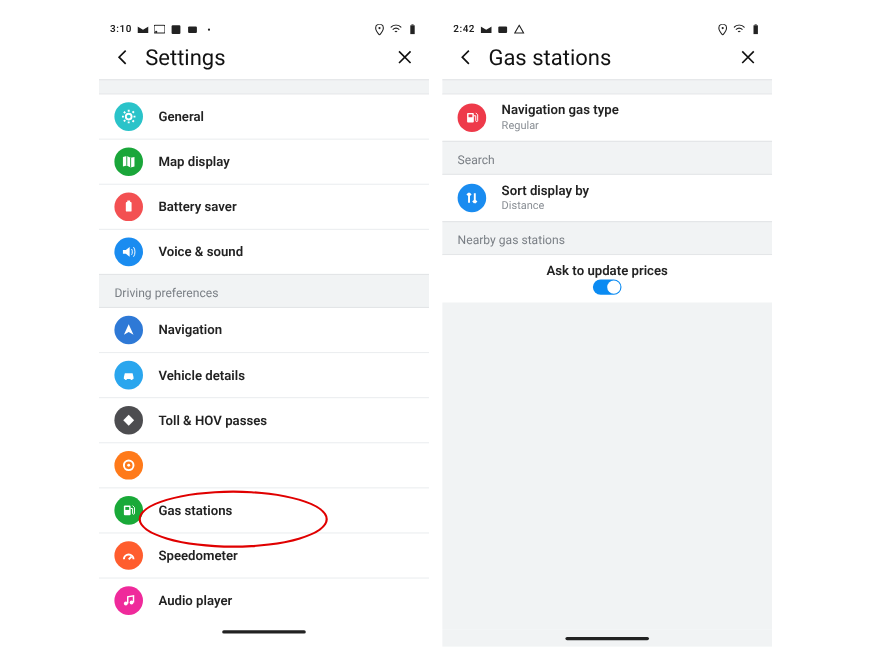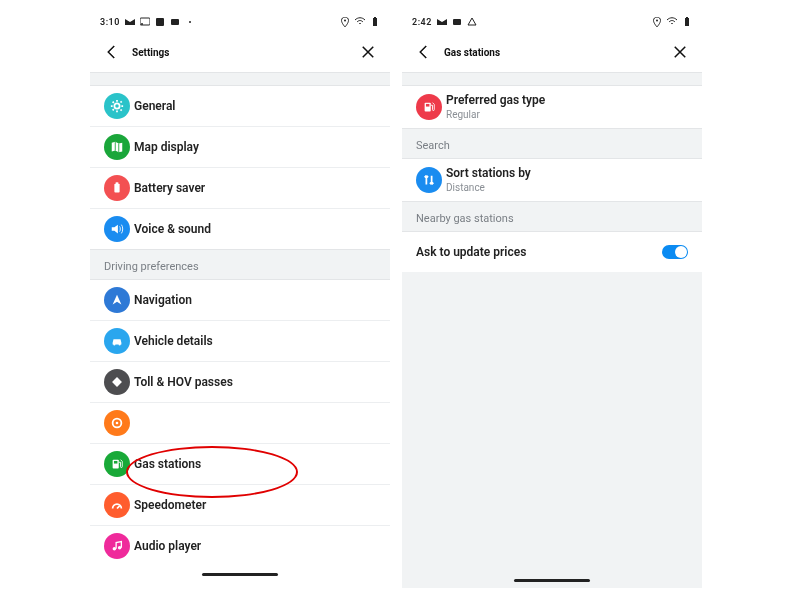--- a/index.html
+++ b/index.html
@@ -2,45 +2,45 @@
 <html><head>
 <meta charset="utf-8">
 <style>
   * { box-sizing: border-box; }
   html, body { margin:0; padding:0; width:800px; height:600px; font-family: Roboto, -apple-system, Helvetica, Arial, sans-serif; background:#fff; }
   .canvas { position:relative; width:800px; height:600px; background:#fff; overflow:hidden; }
   .phone { position:absolute; top:12px; width:300px; height:576px; background:#fff; border-top-left-radius:14px; border-top-right-radius:14px; overflow:hidden; box-shadow:none; }
   .phone.left  { left:90px; }
   .phone.right { left:402px; }
 
-  .statusbar { height:20px; display:flex; align-items:center; justify-content:space-between; padding:0 10px; font-size:9px; color:#222; }
+  .statusbar { height:20px; display:flex; align-items:flex-end; justify-content:space-between; padding:0 10px; font-size:9px; color:#222; }
   .statusbar .sb-left, .statusbar .sb-right { display:flex; align-items:center; gap:5px; }
   .statusbar .clock { font-weight:600; letter-spacing:0.5px; }
   .sb-ico { display:inline-block; width:10px; height:10px; }
   .sb-ico svg { width:10px; height:10px; display:block; }
 
   .appbar { height:40px; display:flex; align-items:center; padding:0 8px; }
   .appbar .back, .appbar .close { width:28px; height:28px; display:flex; align-items:center; justify-content:center; }
-  .appbar .title { font-size:10px; font-weight:700; color:#111; margin-left:6px; flex:1; }
+  .appbar .title { font-size:20px; font-weight:400; color:#111; margin-left:6px; flex:1; }
   .appbar svg { width:18px; height:18px; stroke:#111; }
 
   .divider-thick { height:14px; background:#f1f3f4; border-top:1px solid #e3e5e7; border-bottom:1px solid #e3e5e7; }
 
   .section-label { background:#f1f3f4; color:#7a7f85; font-size:11px; padding:10px 14px 6px; border-top:1px solid #e3e5e7; border-bottom:1px solid #e3e5e7; }
 
   .list { background:#fff; }
   .row { display:flex; align-items:center; padding:7px 14px; border-top:1px solid #eceef0; min-height:40px; }
   .row:first-child { border-top:none; }
   .row .icon-circle { width:26px; height:26px; border-radius:50%; display:flex; align-items:center; justify-content:center; flex:0 0 26px; }
   .row .icon-circle svg { width:14px; height:14px; fill:#fff; }
-  .row .txt { margin-left:4px; display:flex; flex-direction:column; flex:1; }
+  .row .txt { margin-left:14px; display:flex; flex-direction:column; flex:1; }
   .row .label { font-size:12px; font-weight:600; color:#222; line-height:15px; }
   .row .sub   { font-size:10px; color:#8a8f95; line-height:13px; }
 
-  .row-toggle { padding-right:14px; }
+  .row-toggle { padding-right:14px;flex-direction:column; }
   .switch { width:26px; height:14px; border-radius:10px; background:#0b8bf2; position:relative; }
   .switch::after { content:""; position:absolute; right:1px; top:1px; width:12px; height:12px; background:#fff; border-radius:50%; }
 
   .filler { flex:1; background:#f1f3f4; }
 
   .phone-inner { display:flex; flex-direction:column; height:100%; }
 
   .nav-handle { height:16px; display:flex; align-items:center; justify-content:center; background:inherit; }
   .nav-handle span { width:76px; height:3px; border-radius:2px; background:#222; display:block; }
 
@@ -315,37 +315,37 @@
       <div class="list" id="right-pref-list">
           <div class="row">
             <div class="icon-circle" style="background: rgb(238, 58, 74); color: rgb(238, 58, 74);">
               <svg viewBox="0 0 16 16">
                 <rect x="3" y="3" width="7" height="10" rx="1" fill="#fff"></rect>
                 <rect x="4.5" y="4.5" width="4" height="3" fill="currentColor"></rect>
                 <path d="M10 6h2v5a1 1 0 0 0 2 0V5l-2-2" stroke="#fff" fill="none"></path>
               </svg>
             </div>
             <div class="txt">
-              <span class="label">Preferred gas type</span>
+              <span class="label">Navigation gas type</span>
               <span class="sub">Regular</span>
             </div>
           </div>
         </div>
 
       <div class="section-label">Search</div>
 
       <div class="list" id="right-search-list">
           <div class="row">
             <div class="icon-circle" style="background: rgb(26, 140, 240); color: rgb(26, 140, 240);">
               <svg viewBox="0 0 16 16">
                 <path d="M5 3v10M5 3l-2 2M5 3l2 2M11 13V3M11 13l-2-2M11 13l2-2" stroke="#fff" stroke-width="2" fill="none"></path>
               </svg>
             </div>
             <div class="txt">
-              <span class="label">Sort stations by</span>
+              <span class="label">Sort display by</span>
               <span class="sub">Distance</span>
             </div>
           </div>
         </div>
 
       <div class="section-label">Nearby gas stations</div>
 
       <div class="list">
         <div class="row row-toggle">
           <div class="txt" style="margin-left:0;">

